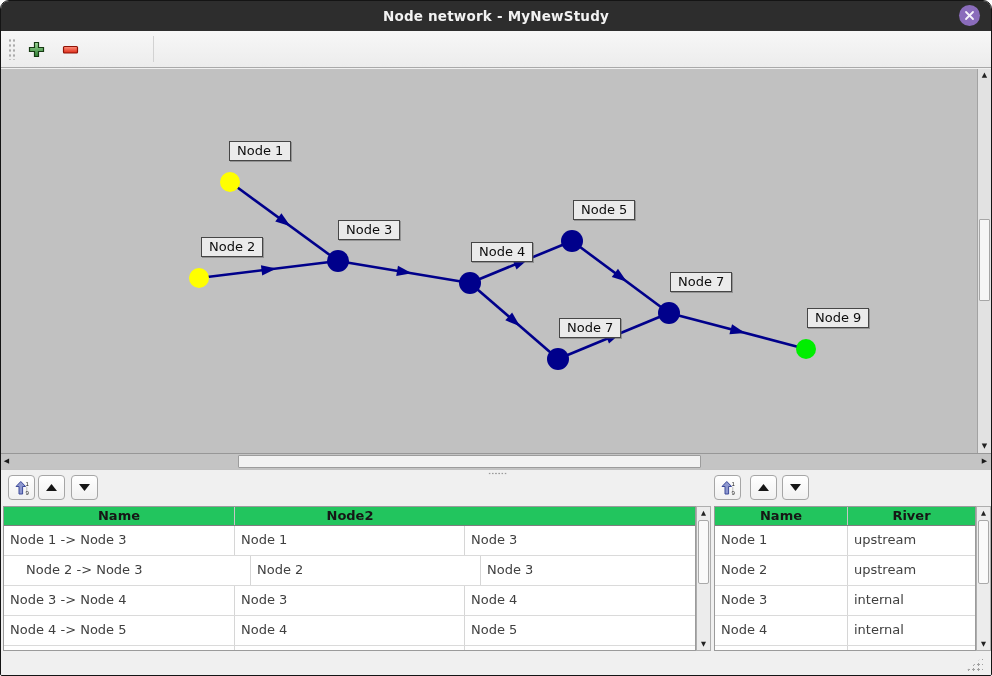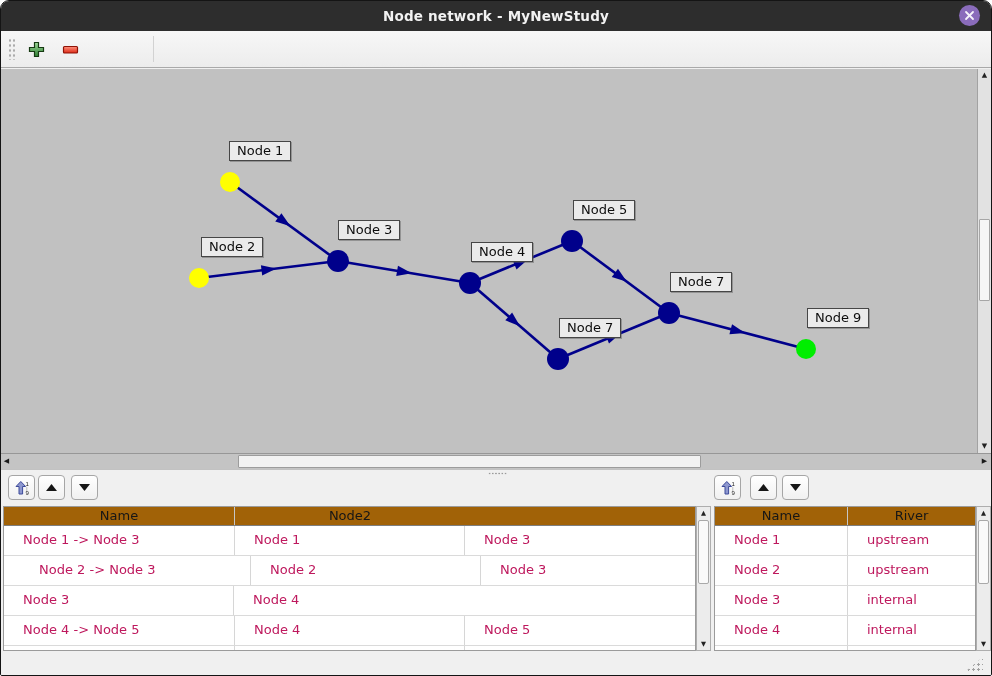--- a/index.html
+++ b/index.html
@@ -61,27 +61,27 @@
                     background-size:3.2px 3px; }
 
   
   .btn { position:absolute; top:474px; width:27px; height:25px;
          background:linear-gradient(#ffffff,#f1f1f1); border:1px solid #a6a6a6; border-radius:4px;
          display:flex; align-items:center; justify-content:center; cursor:pointer; }
 
   
   .table { position:absolute; top:505px; height:145px; background:#ffffff;
            border:1px solid #9b9b9b; overflow:hidden; }
-  .thead { display:flex; height:19px; background:#a16207; border-bottom:1px solid #7e7e7e; }
+  .thead { display:flex; height:19px; background:#22c55e; border-bottom:1px solid #7e7e7e;font-weight:bold; }
   .th { flex:0 0 auto; font-size:13px; text-align:center; line-height:17px;
         border-right:1px solid #c6c6c6; color:#161616; overflow:hidden; }
   .th:last-child { border-right:none; }
   .tr { display:flex; height:30px; border-bottom:1px solid #dadada; background:#fff; }
-  .td { flex:0 0 auto; font-size:13px; line-height:28px; padding-left:19px;
-        border-right:1px solid #d6d6d6; color:#be185d; white-space:nowrap; overflow:hidden; }
+  .td { flex:0 0 auto; font-size:13px; line-height:28px; padding-left:6px;
+        border-right:1px solid #d6d6d6; color:#404040; white-space:nowrap; overflow:hidden; }
   .td:last-child { border-right:none; }
   #edge-table { left:2px; width:693px; }
   #node-table { left:713px; width:262px; }
   .tscroll { position:absolute; top:505px; width:15px; height:145px;
              background:#ececec; border:1px solid #aeaeae; }
   .tscroll .arrow { position:absolute; left:0; right:0; height:12px; text-align:center;
                     font-size:6.5px; line-height:12px; color:#222; cursor:pointer; }
   .tscroll .arrow.down { bottom:0; }
   .tscroll .thumb { position:absolute; left:1px; right:1px; top:13px; height:64px;
                     background:#fafafa; border:1px solid #a9a9a9; border-radius:2px; cursor:pointer; }
@@ -238,20 +238,21 @@
         <div class="td" style="width: 231px;">Node 1 -&gt; Node 3</div>
         <div class="td" style="width: 230px;">Node 1</div>
         <div class="td" style="width: 230px;">Node 3</div>
       </div>
       <div class="tr">
         <div class="td" style="width: 231px; margin-left: 16px;">Node 2 -&gt; Node 3</div>
         <div class="td" style="width: 230px;">Node 2</div>
         <div class="td" style="width: 230px;">Node 3</div>
       </div>
       <div class="tr">
+        <div class="td" style="width: 231px;">Node 3 -&gt; Node 4</div>
         <div class="td" style="width: 230px;">Node 3</div>
         <div class="td" style="width: 230px;">Node 4</div>
       </div>
       <div class="tr">
         <div class="td" style="width: 231px;">Node 4 -&gt; Node 5</div>
         <div class="td" style="width: 230px;">Node 4</div>
         <div class="td" style="width: 230px;">Node 5</div>
       </div>
       <div class="tr">
         <div class="td" style="width: 231px;"></div>

